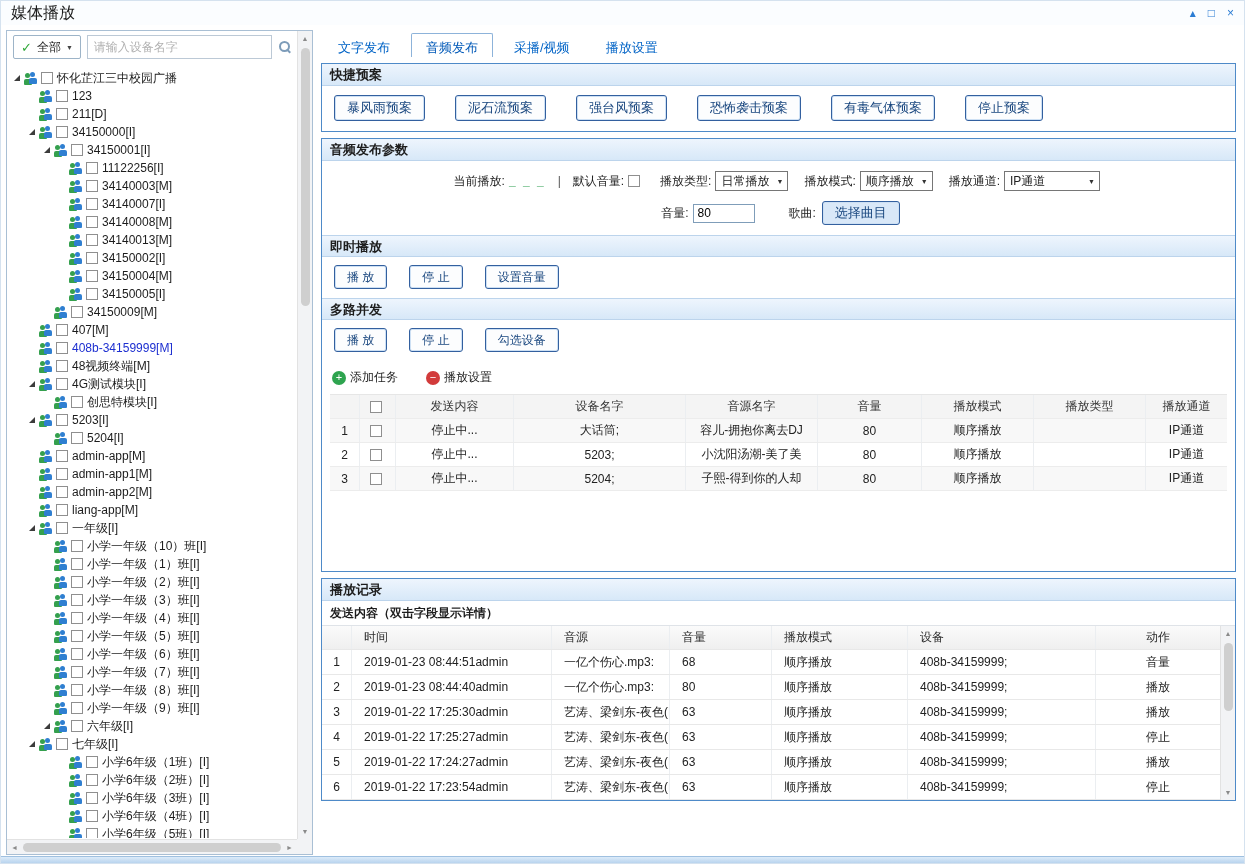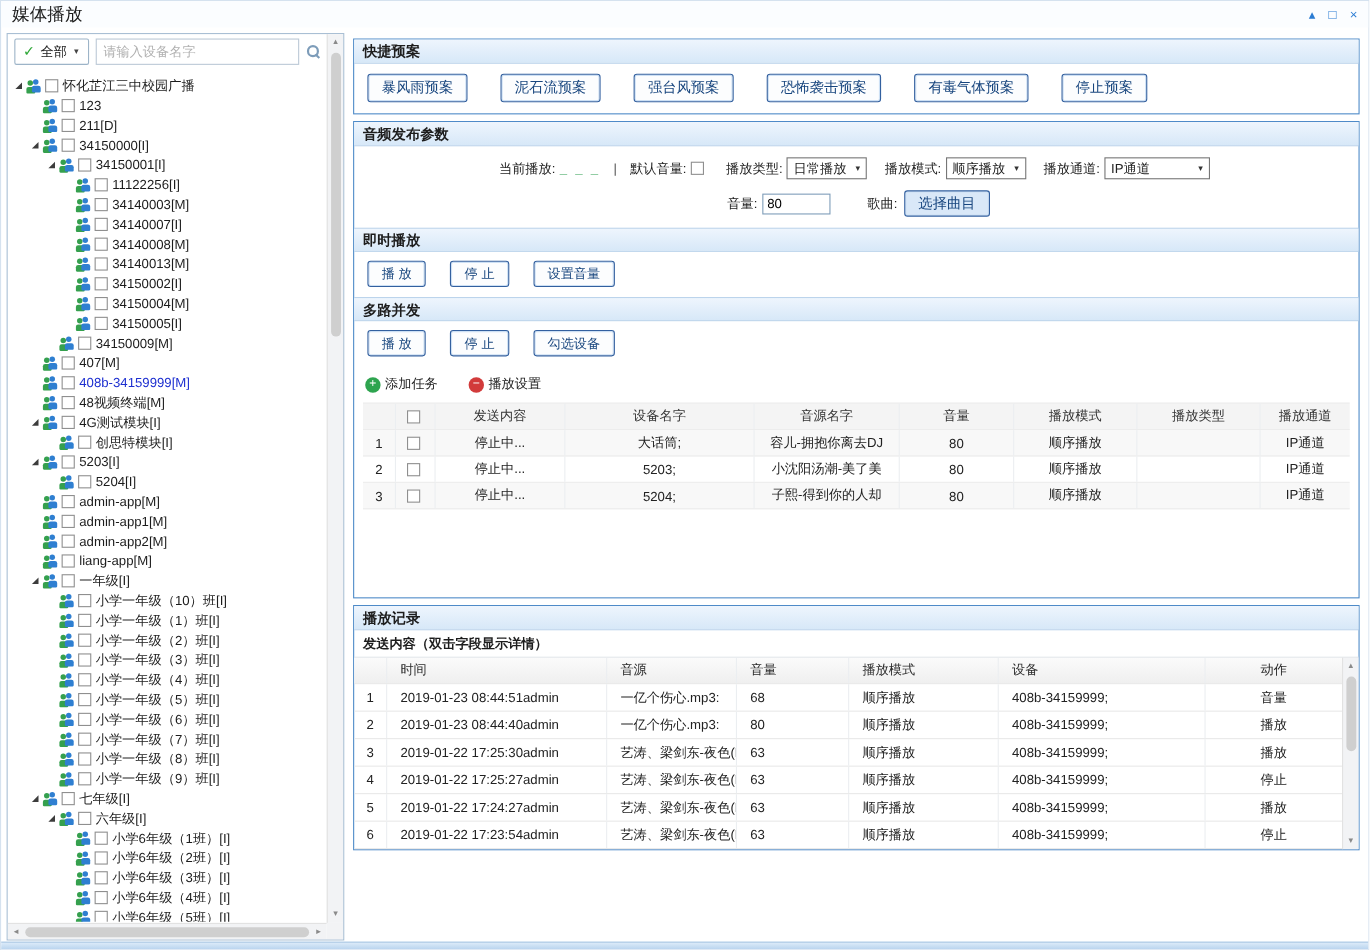--- a/index.html
+++ b/index.html
@@ -345,31 +345,31 @@
             <span class="tree-ico"></span>
             <span class="cb"></span>
             <span class="tree-label">小学一年级（8）班[I]</span>
           </div>
           <div class="tree-item" style="padding-left: 35px;">
             <span class="expander"></span>
             <span class="tree-ico"></span>
             <span class="cb"></span>
             <span class="tree-label">小学一年级（9）班[I]</span>
           </div>
+          <div class="tree-item" style="padding-left: 35px;">
+            <span class="expander open"></span>
+            <span class="tree-ico"></span>
+            <span class="cb"></span>
+            <span class="tree-label">六年级[I]</span>
+          </div>
           <div class="tree-item" style="padding-left: 20px;">
             <span class="expander open"></span>
             <span class="tree-ico"></span>
             <span class="cb"></span>
             <span class="tree-label">七年级[I]</span>
-          </div>
-          <div class="tree-item" style="padding-left: 35px;">
-            <span class="expander open"></span>
-            <span class="tree-ico"></span>
-            <span class="cb"></span>
-            <span class="tree-label">六年级[I]</span>
           </div>
           <div class="tree-item" style="padding-left: 50px;">
             <span class="expander"></span>
             <span class="tree-ico"></span>
             <span class="cb"></span>
             <span class="tree-label">小学6年级（1班）[I]</span>
           </div>
           <div class="tree-item" style="padding-left: 50px;">
             <span class="expander"></span>
             <span class="tree-ico"></span>
@@ -402,20 +402,26 @@
       </div>
       <div class="h-scroll">
         <span class="sb-btn">◄</span>
         <div class="sb-thumb-h"></div>
         <span class="sb-btn">►</span>
       </div>
       <div class="corner"></div>
     </div>
 
     <div class="main">
+      <div class="tab-bar" id="tab-bar">
+          <div class="tab">文字发布</div>
+          <div class="tab active">音频发布</div>
+          <div class="tab">采播/视频</div>
+          <div class="tab">播放设置</div>
+        </div>
 
       <div class="section">
         <div class="sec-head">快捷预案</div>
         <div class="preset-row" id="preset-row">
             <button class="btn">暴风雨预案</button>
             <button class="btn">泥石流预案</button>
             <button class="btn">强台风预案</button>
             <button class="btn">恐怖袭击预案</button>
             <button class="btn">有毒气体预案</button>
             <button class="btn">停止预案</button>

